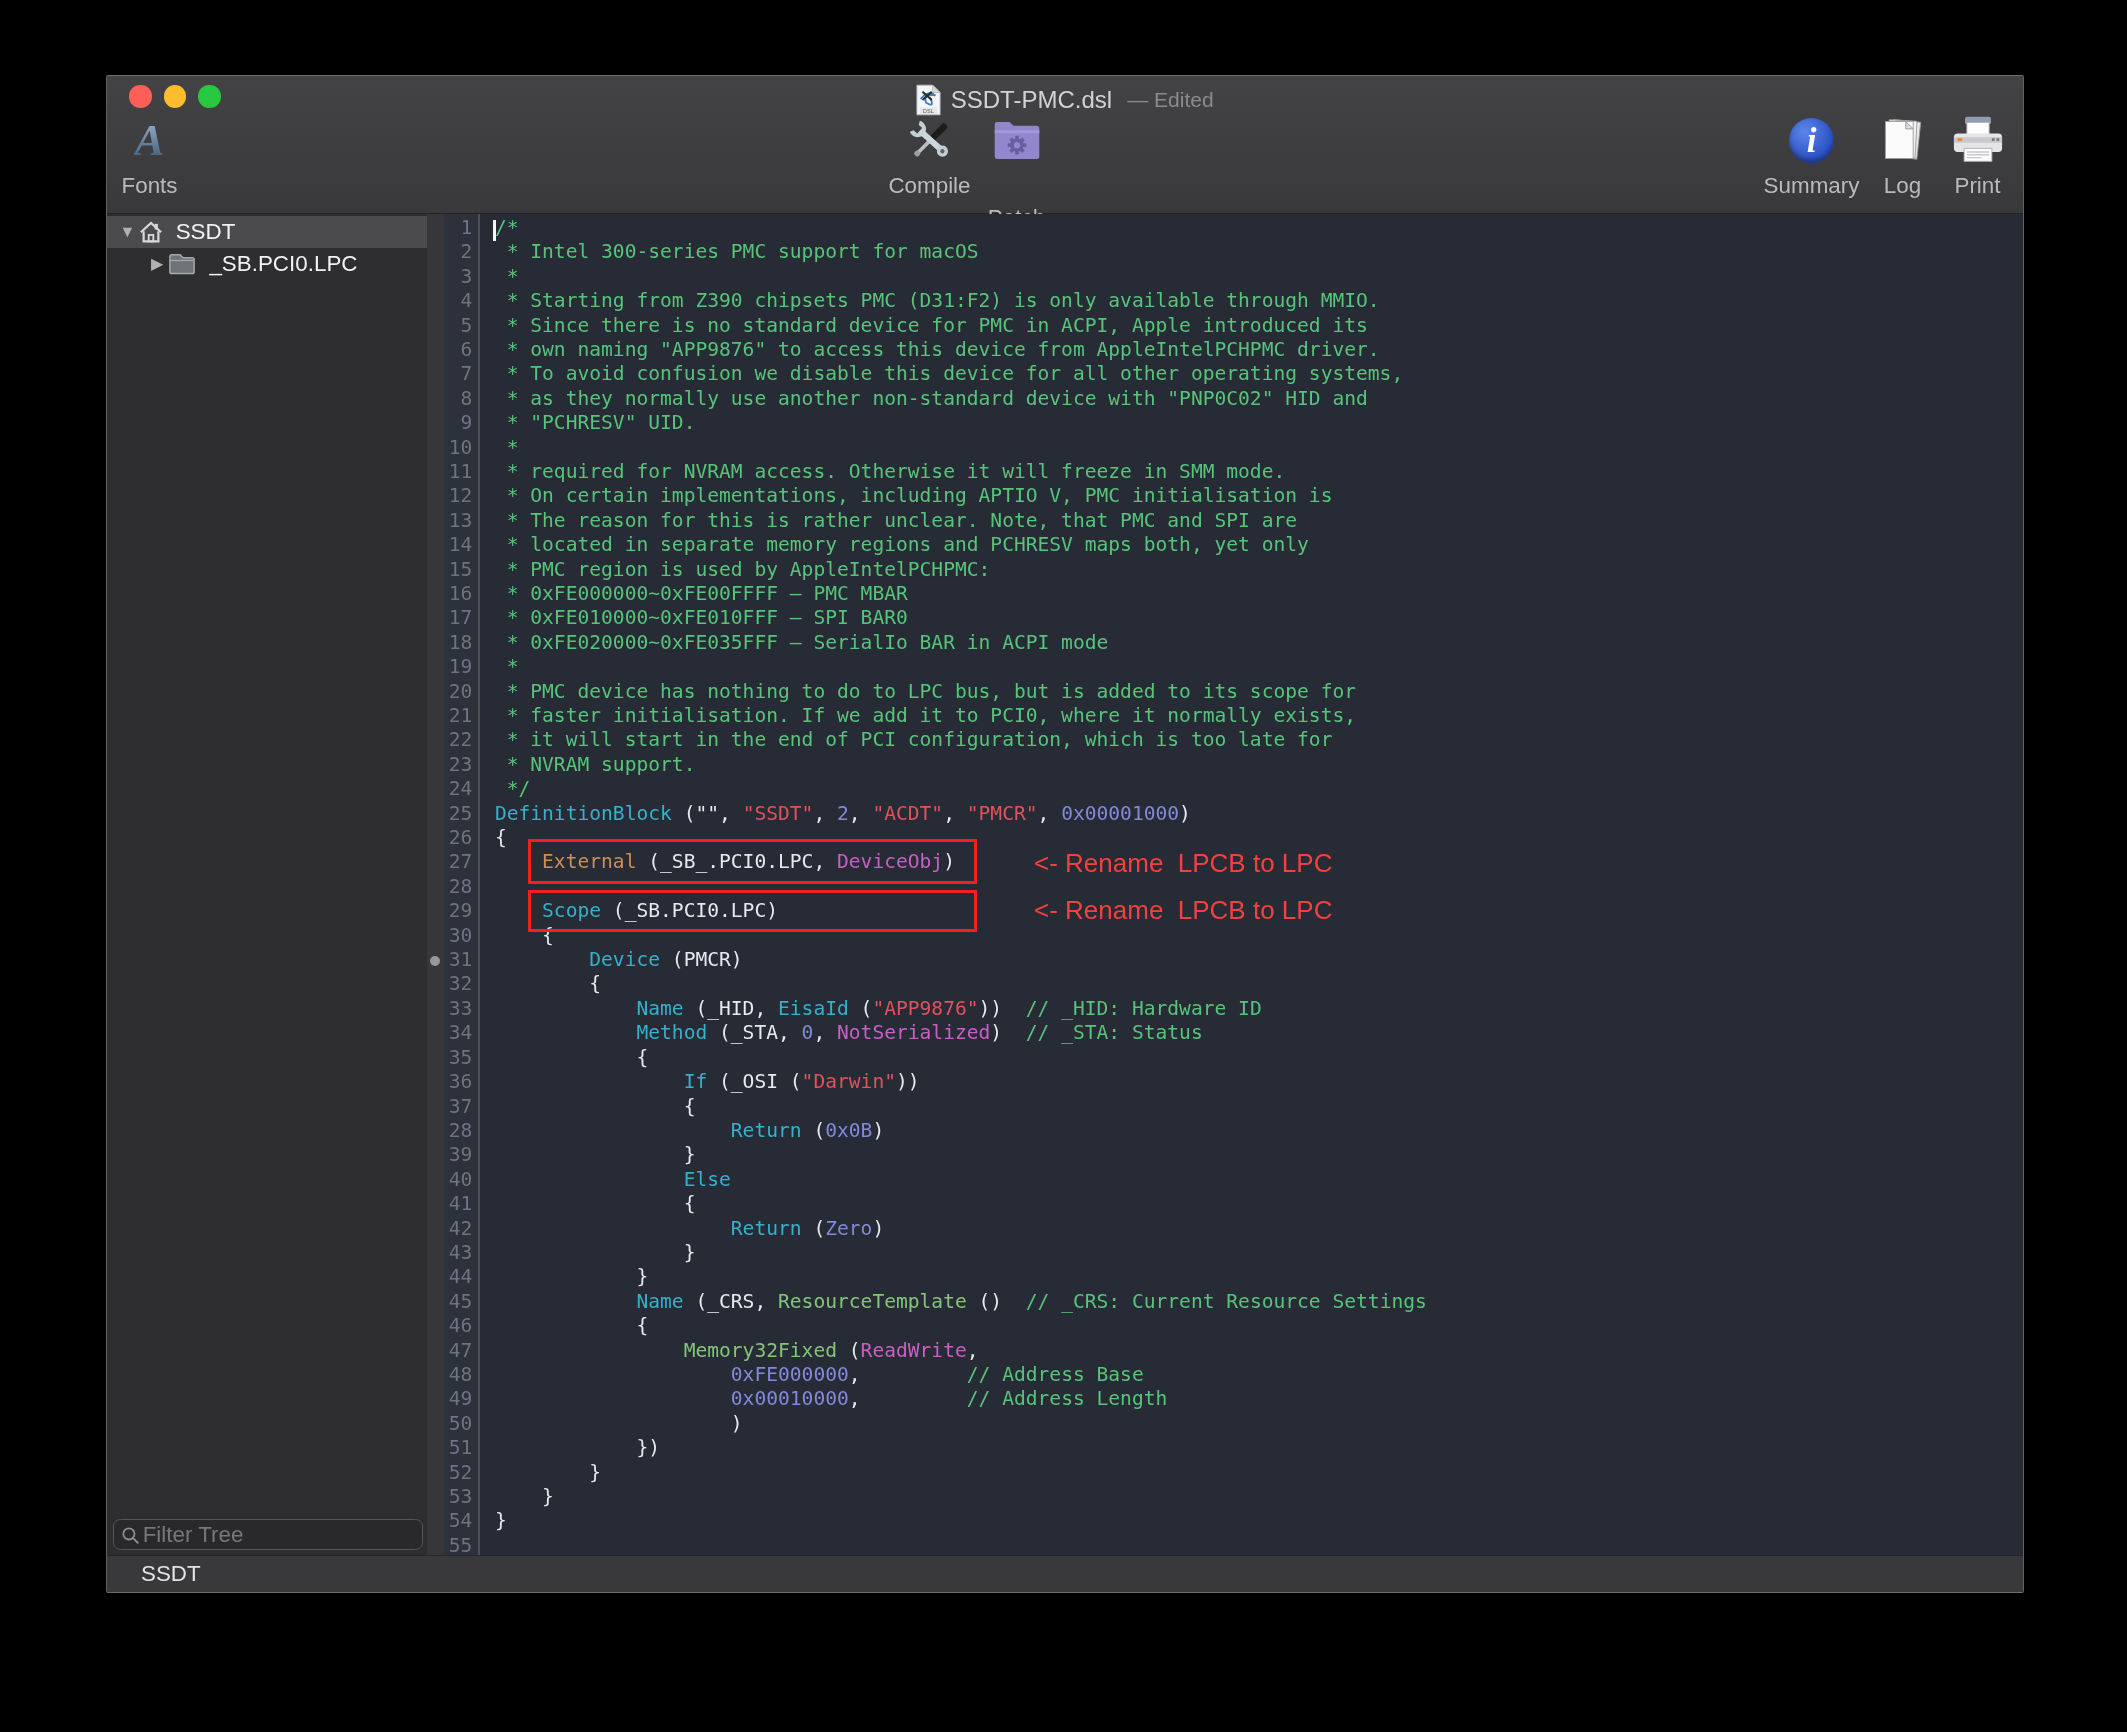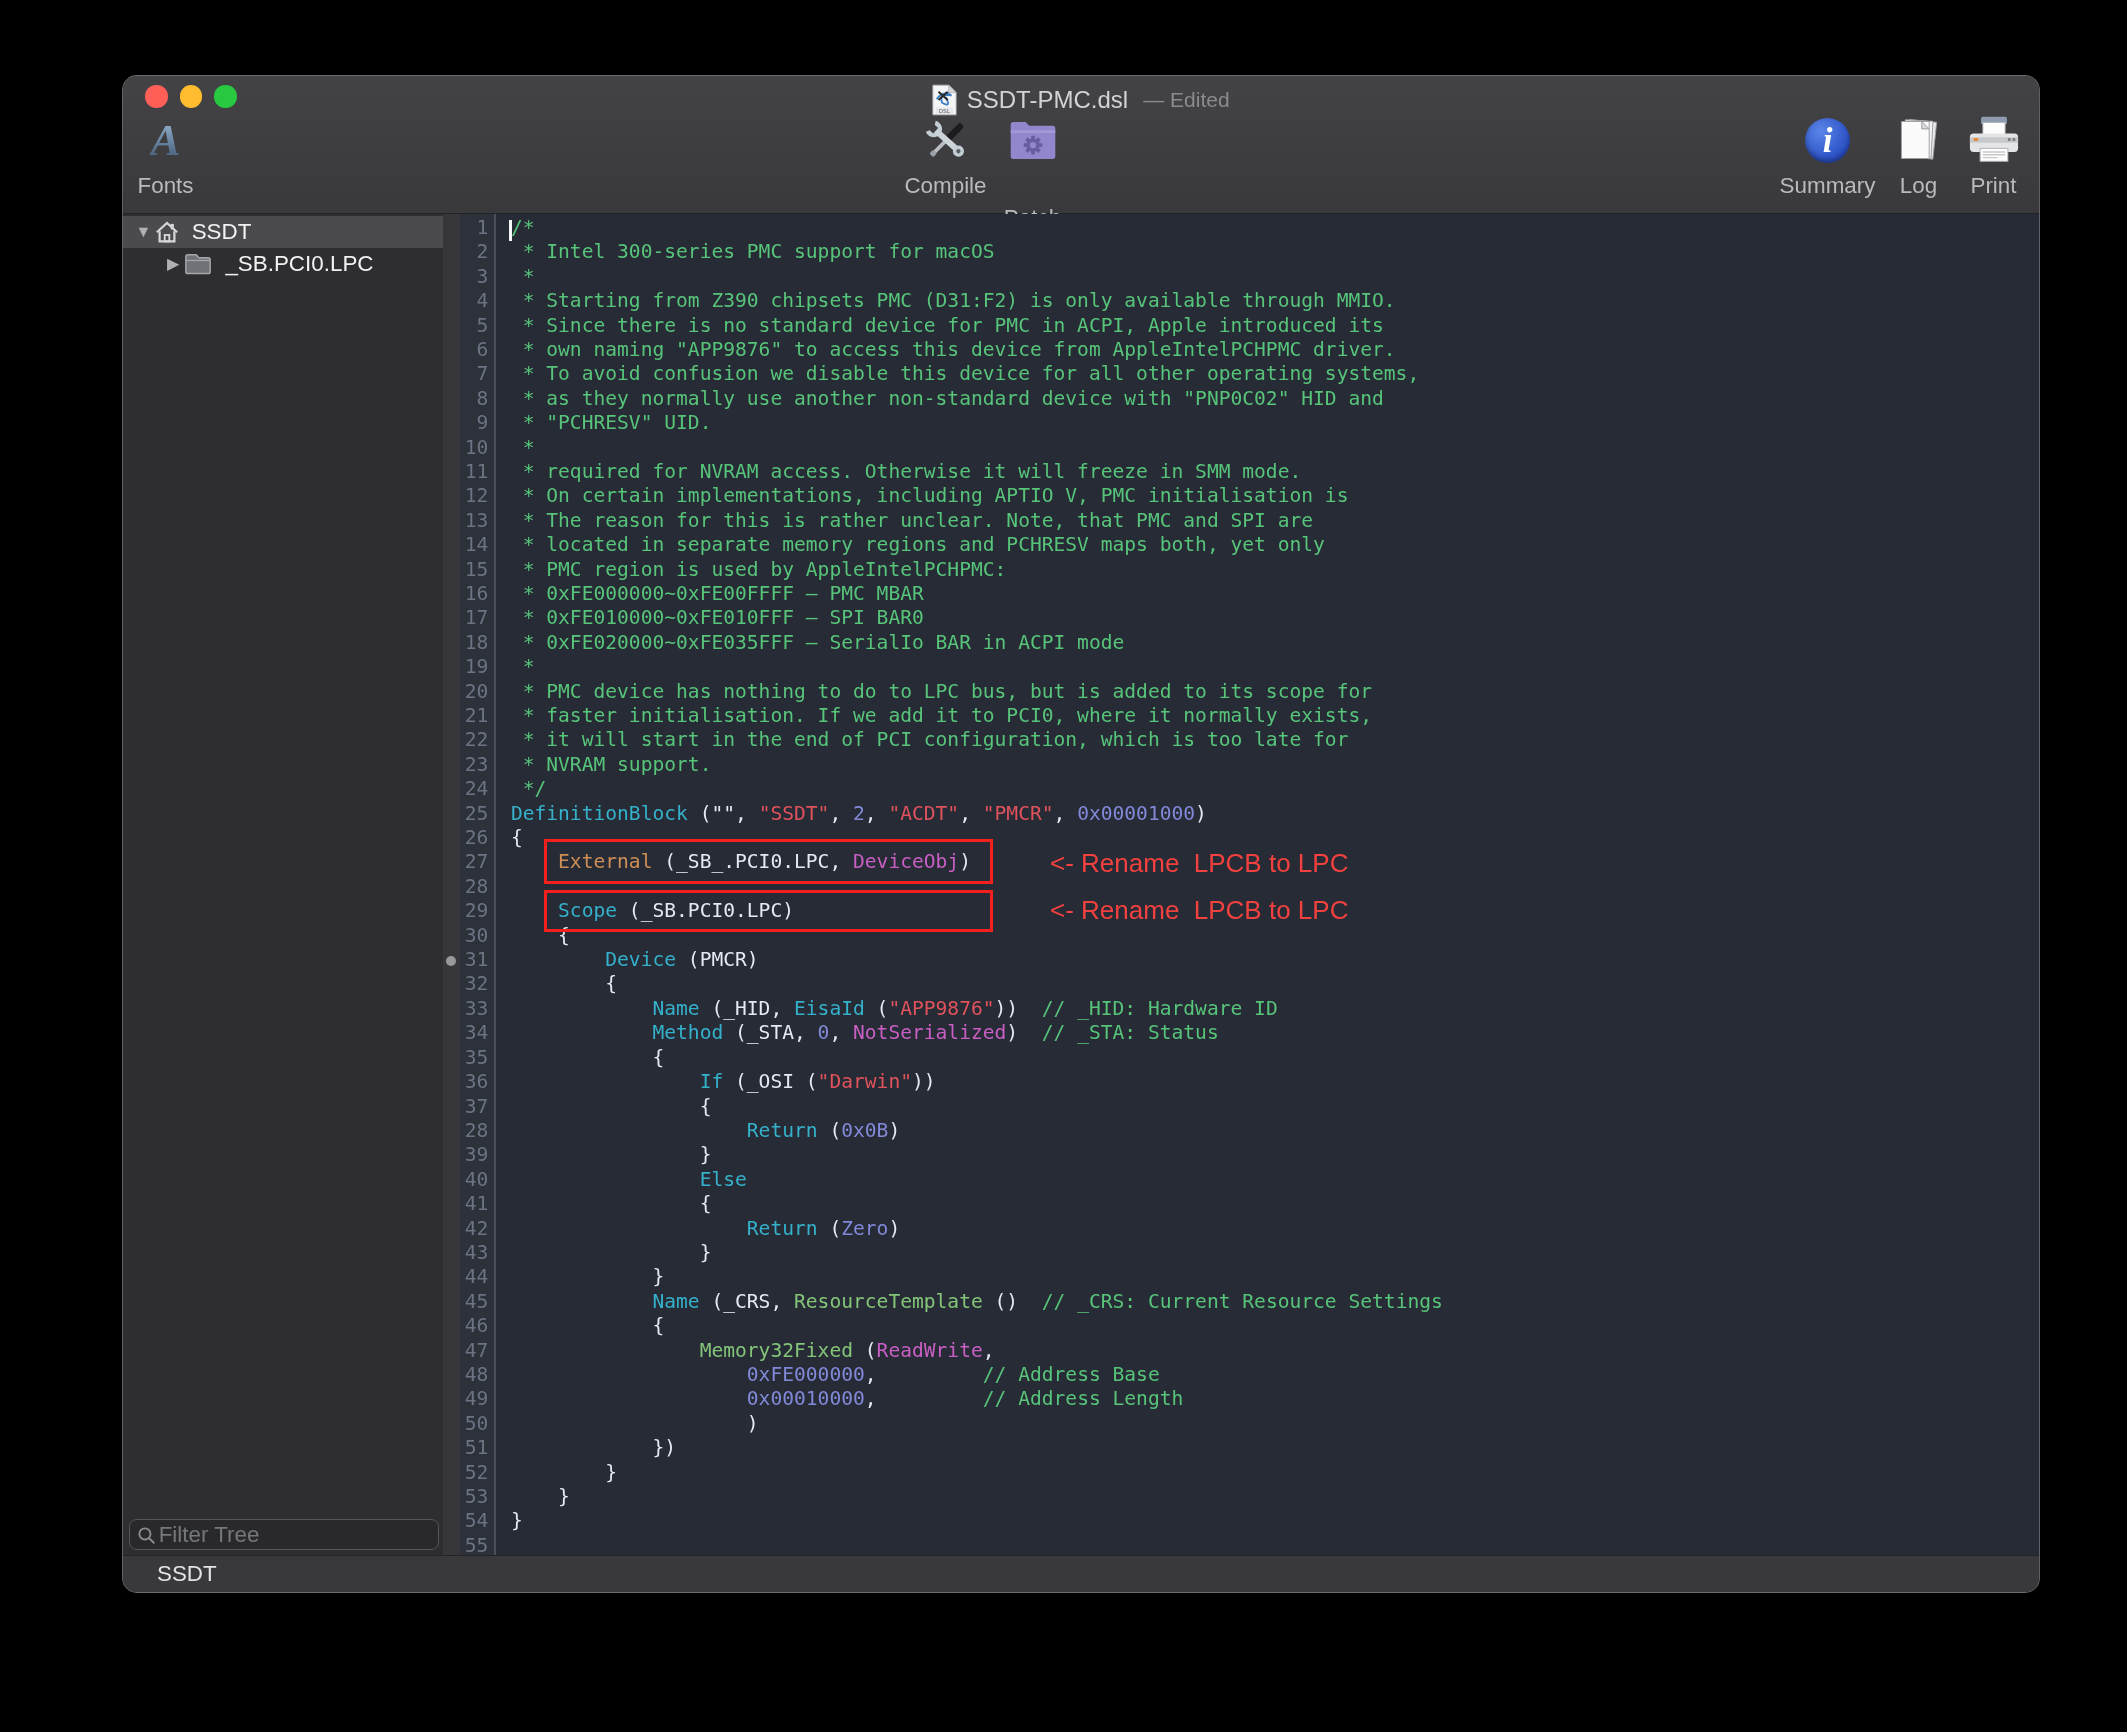--- a/index.html
+++ b/index.html
@@ -1,21 +1,21 @@
 <!DOCTYPE html>
 <html style="--pal-accent_red: #f3201d; --pal-annotation_red: #f2413e; --pal-comment: #57c47a; --pal-keyword: #35b1cb; --pal-string: #e0525c; --pal-number: #8289d9; --pal-external: #cf8e55; --pal-objtype: #c95fc5; --pal-resource: #84c579; --pal-plain: #e6e9f0; --pal-line_number: #6c7382; --pal-traffic_red: #ff5f57; --pal-traffic_yellow: #febc2e; --pal-traffic_green: #28c840;font-size:15px"><head>
 <meta charset="utf-8">
 <style>
   * { margin:0; padding:0; box-sizing:border-box; }
   html,body { width:2127px; height:1732px; background:#000; overflow:hidden;
               font-family:"Liberation Sans", sans-serif; }
 
   .window {
-    position:absolute; left:123px; top:76px; width:1916px; height:1516px;
-    border-radius:14px; overflow:hidden; background:#2e2e31;
+    position:absolute; left:107px; top:76px; width:1916px; height:1516px;
+    border-radius:1px; overflow:hidden; background:#2e2e31;
     box-shadow:0 0 0 0.9px #6d6d71;
   }
 
   
   .chrome {
     position:absolute; left:0; top:0; width:100%; height:138px;
     background:linear-gradient(#434346,#39393c);
     border-bottom:1.9px solid #232326;
   }
   .lights { position:absolute; left:22.4px; top:9.3px; display:flex; gap:12px; }

